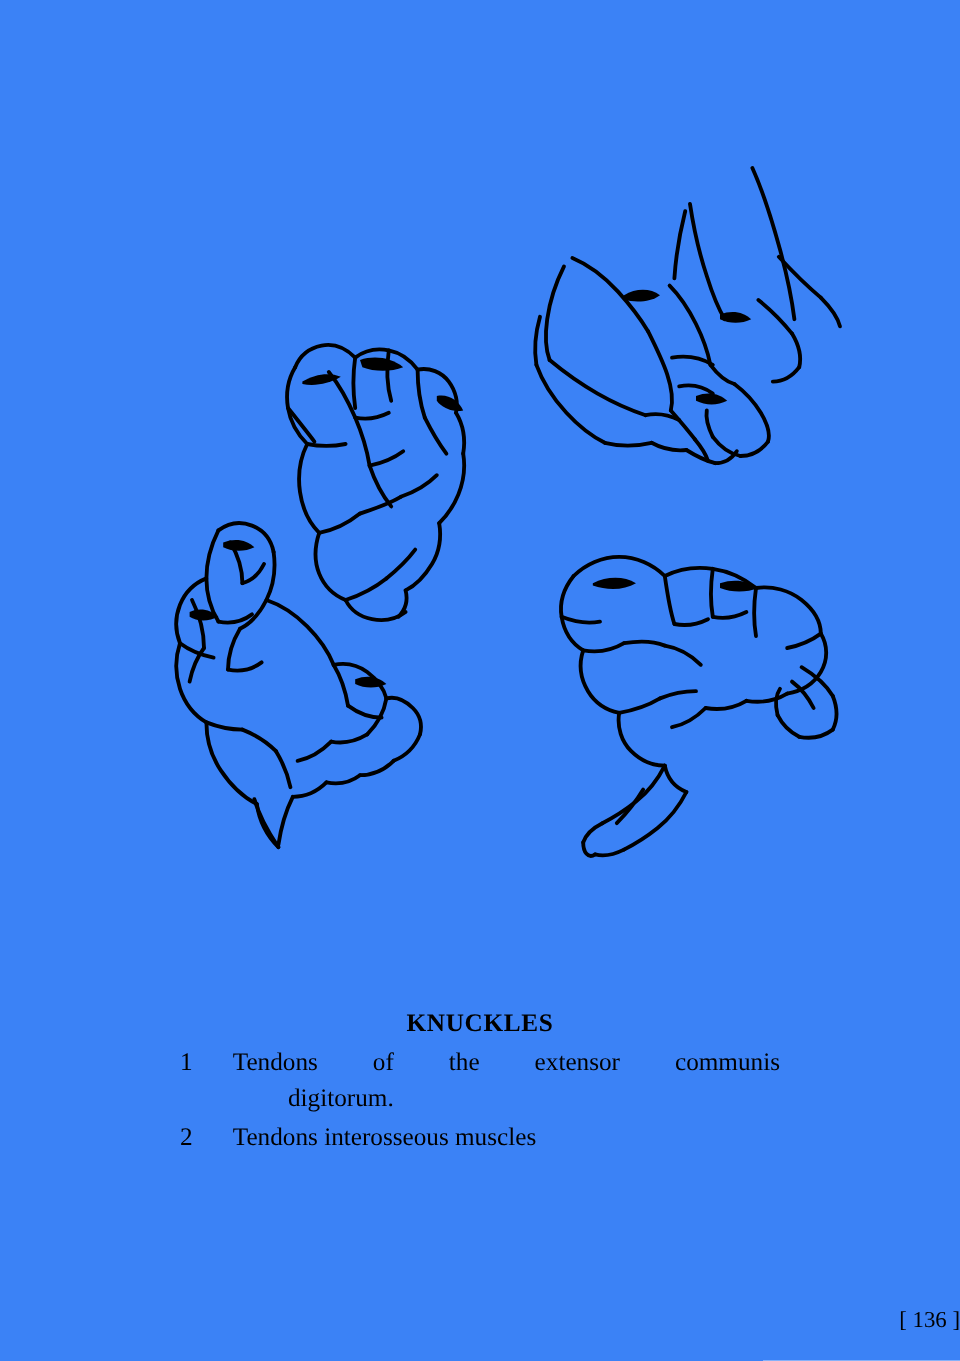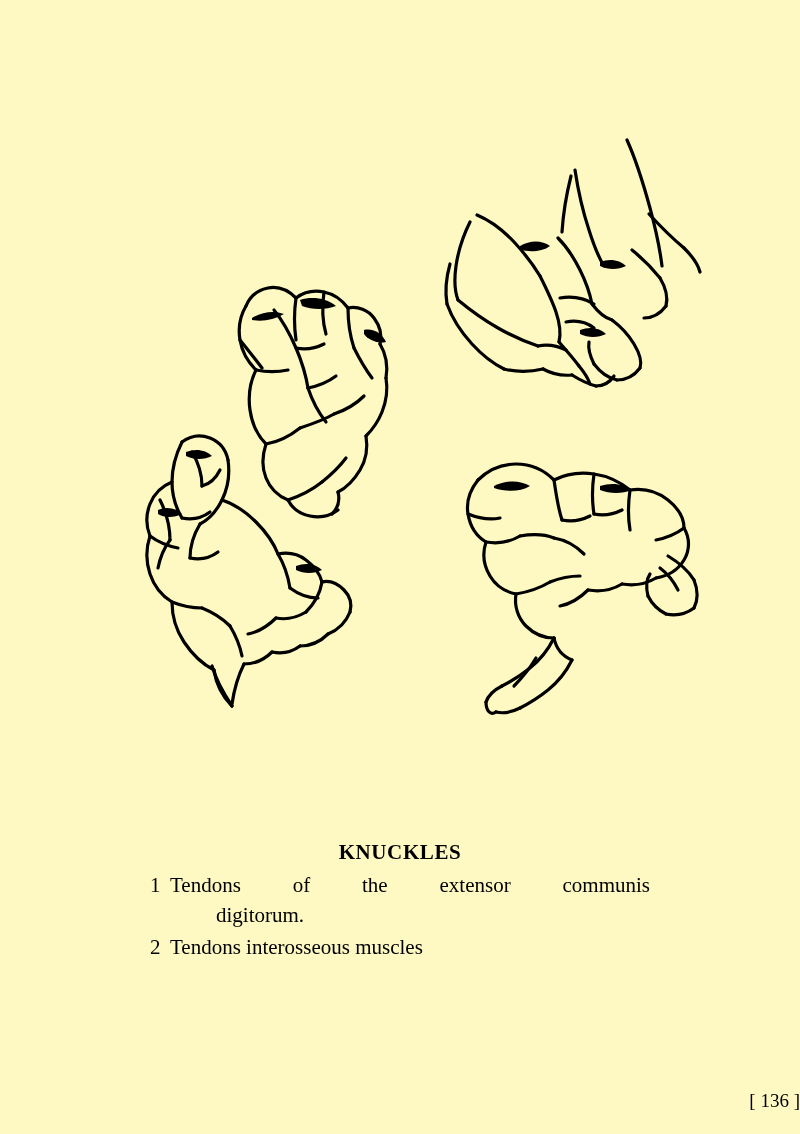--- a/index.html
+++ b/index.html
@@ -4,21 +4,21 @@
 <style>
   html, body {
     margin: 0;
     padding: 0;
     background: #ffffff;
   }
   .page {
     position: relative;
     width: 800px;
     height: 1134px;
-    background: #fef9c3;
+    background: #3b82f6;
     overflow: hidden;
     font-family: "Liberation Serif", serif;
     color: #000000;
   }
 
   
   .plate {
     position: absolute;
     left: 0;
     top: 0;
@@ -58,20 +58,21 @@
     align-items: flex-start;
     margin-bottom: 2px;
   }
   .caption-num {
     width: 20px;
     flex: 0 0 20px;
     text-align: left;
   }
   .caption-text {
     flex: 1 1 auto;
+    margin-left: 24px;
   }
   .justify-line {
     text-align: justify;
     text-align-last: justify;
   }
   .indent-line {
     padding-left: 46px;
   }
 
   

